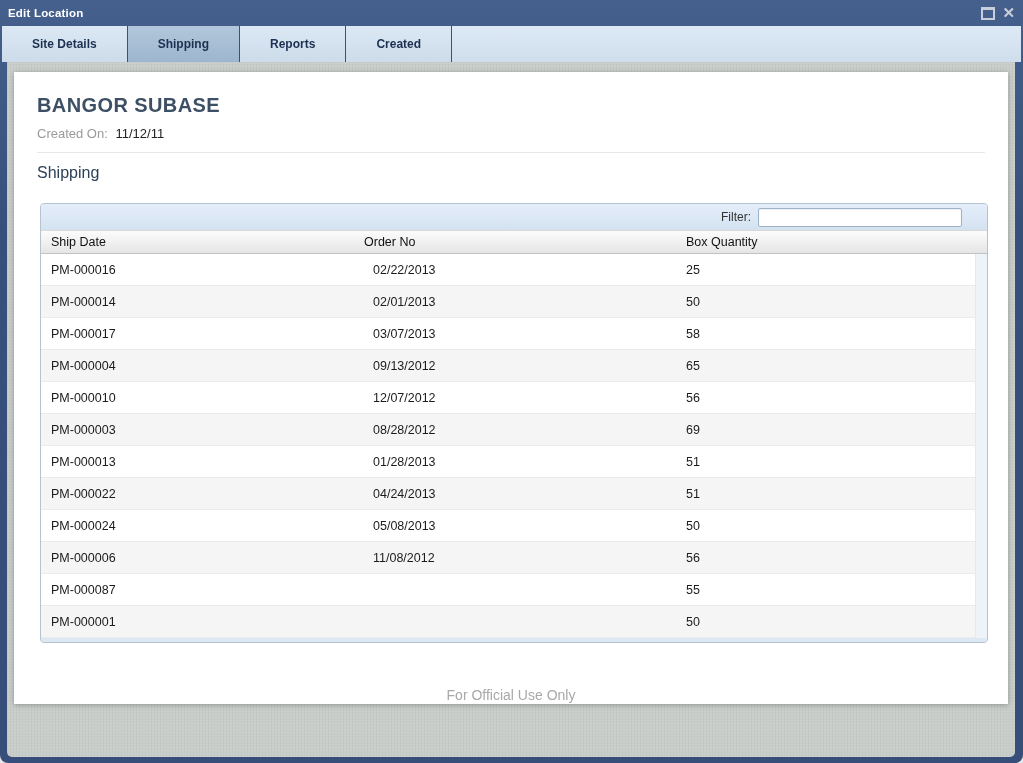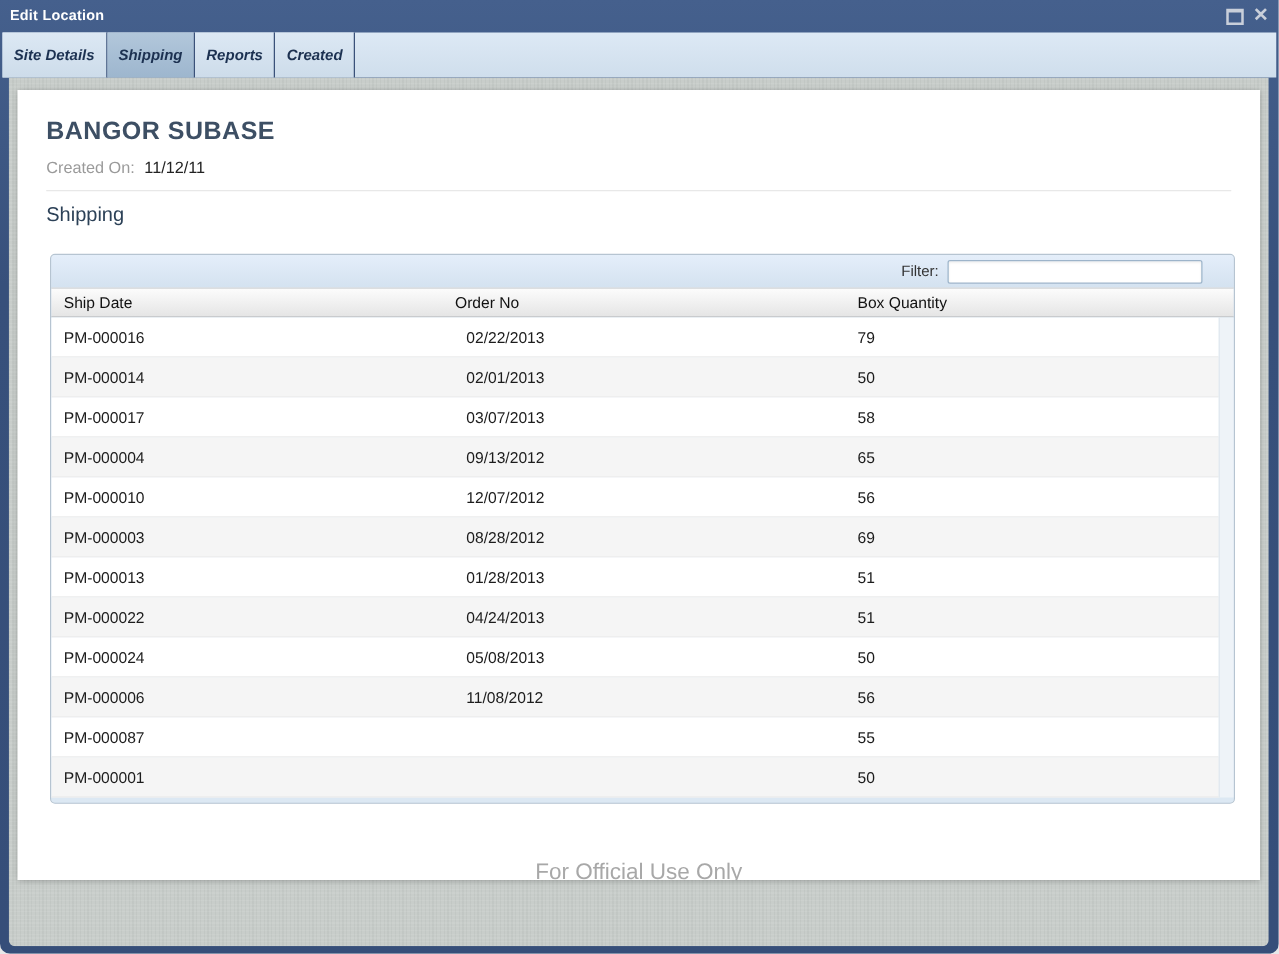--- a/index.html
+++ b/index.html
@@ -31,24 +31,23 @@
     color:#c9cfda;font-size:15px;font-weight:bold;line-height:14px;cursor:default;
   }
   
   .tabbar{
     position:absolute;top:26px;left:2px;right:2px;height:36px;
     background:linear-gradient(#dde9f5,#cfdeec);
     display:flex;align-items:stretch;
   }
   .tab{
     display:flex;align-items:center;justify-content:center;
-    padding:0 9px;font-size:12px;font-weight:bold;color:#1c3151;
+    padding:0 30px;font-size:12px;font-weight:bold;color:#1c3151;
     border-right:1px solid #3a5179;cursor:pointer;
     background:linear-gradient(#dce8f4,#cddcea);
-    font-style:italic;
   }
   .tab.active{
     background:linear-gradient(#b2c7db,#9db6ce);
   }
   
   .content{
     position:absolute;top:62px;left:7px;right:8px;bottom:6px;
     background:
       repeating-linear-gradient(0deg, rgba(255,255,255,.07) 0 1px, transparent 1px 3px),
       repeating-linear-gradient(90deg, rgba(90,100,95,.06) 0 1px, transparent 1px 3px),
@@ -110,21 +109,21 @@
     border-bottom:1px solid #ebebeb;background:#ffffff;
     font-size:12.5px;color:#1c1c1c;
   }
   .grid-row.alt{background:#f5f5f5;justify-content:flex-end;}
   .cell{box-sizing:border-box;padding-left:10px;overflow:hidden;white-space:nowrap;}
   .c0{width:322px;}
   .c1{width:313px;}
   .c2{flex:1;}
   .footer-note{
     position:absolute;left:0;right:0;bottom:0;height:17px;overflow:hidden;
-    text-align:center;font-size:18px;color:#a8a8a8;
+    text-align:center;font-size:14px;color:#a8a8a8;
   }
 </style>
 </head>
 <body>
 
 <div class="window-frame">
 
   <div class="titlebar">
     <span class="titlebar-title">Edit Location</span>
     <span class="titlebar-controls">
@@ -162,21 +161,21 @@
         <div class="grid-header" id="header-container">
             <div class="cell c1">Ship Date</div>
             <div class="cell c0">Order No</div>
             <div class="cell c2">Box Quantity</div>
           </div>
         <div class="grid-body">
           <div class="rows-wrap" id="rows-container">
               <div class="grid-row">
                 <div class="cell c0">PM-000016</div>
                 <div class="cell c1">02/22/2013</div>
-                <div class="cell c2">79</div>
+                <div class="cell c2">25</div>
               </div>
               <div class="grid-row alt">
                 <div class="cell c0">PM-000014</div>
                 <div class="cell c1">02/01/2013</div>
                 <div class="cell c2">50</div>
               </div>
               <div class="grid-row">
                 <div class="cell c0">PM-000017</div>
                 <div class="cell c1">03/07/2013</div>
                 <div class="cell c2">58</div>

